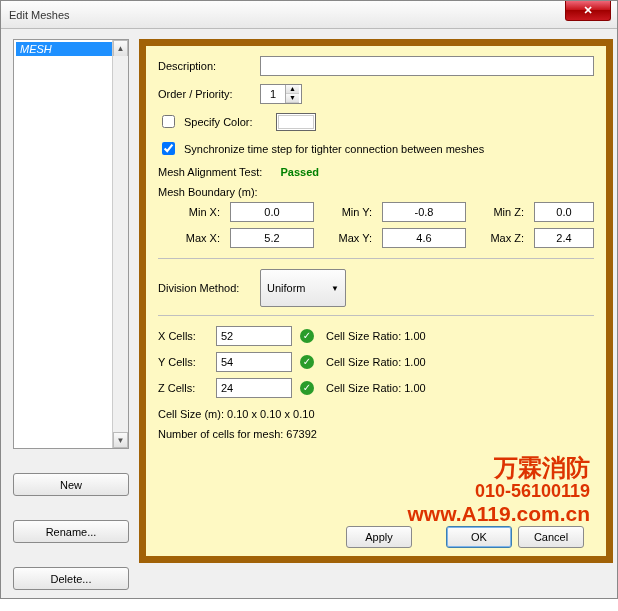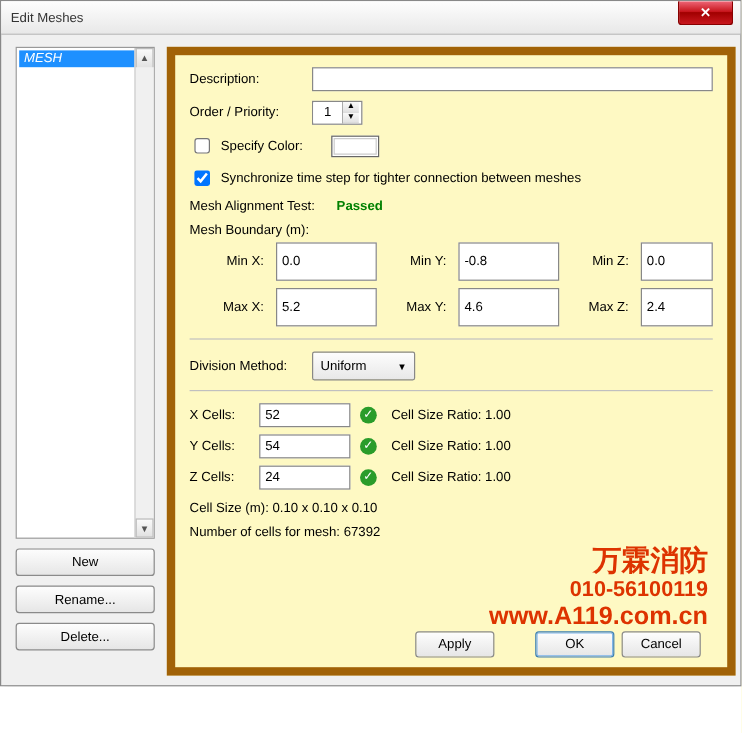--- a/index.html
+++ b/index.html
@@ -2,21 +2,21 @@
 <html><head>
 <meta charset="utf-8">
 <style>
   * { box-sizing: border-box; font-family: "Segoe UI", Tahoma, sans-serif; font-size: 11px; }
   body { margin: 0; background: #fff; }
   .window { width: 618px; border: 1px solid #888; background: #f0f0f0; box-shadow: 2px 2px 8px rgba(0,0,0,0.3); }
   .titlebar { height: 28px; background: linear-gradient(to bottom, #fdfdfd 0%, #f5f5f5 40%, #e8e8e8 100%); border-bottom: 1px solid #bbb; display: flex; align-items: center; padding: 0 0 0 8px; position: relative; }
   .titlebar .title { color: #333; }
   .close-btn { position: absolute; right: 6px; top: 0; width: 46px; height: 20px; background: linear-gradient(to bottom, #e67, #c8171e 45%, #a10000 50%, #c8171e); border: 1px solid #800; border-top: none; border-radius: 0 0 3px 3px; color: #fff; display: flex; align-items: center; justify-content: center; font-weight: bold; font-size: 11px; cursor: pointer; }
   .body { padding: 10px 12px 8px 12px; display: flex; gap: 10px; }
-  .left-col { width: 116px; display: flex; flex-direction: column; }
+  .left-col { width: 116px; display: flex; flex-direction: column; gap: 16px; }
   .listbox { border: 1px solid #999; background: #fff; height: 410px; position: relative; padding: 2px; }
   .listbox .sel { background: #1e90ff; color: #fff; font-style: italic; padding: 1px 4px; }
   .listbox .scroll { position: absolute; right: 0; top: 0; width: 16px; height: 100%; background: #f0f0f0; border-left: 1px solid #ccc; }
   .listbox .scroll .arr { height: 16px; background: linear-gradient(#fafafa,#e2e2e2); border: 1px solid #bbb; display: flex; align-items: center; justify-content: center; font-size: 8px; color: #555; }
   .listbox .scroll .arr.up { border-bottom: none; }
   .listbox .scroll .arr.dn { position: absolute; bottom: 0; width: 100%; }
   .side-btn { margin-top: 8px; height: 23px; width: 116px; border: 1px solid #8a8a8a; background: linear-gradient(to bottom, #fdfdfd, #e6e6e6); border-radius: 3px; cursor: pointer; }
   .right-col { flex: 1; border: 7px solid #a16207; background: #fef9c3; padding: 10px 12px 8px 12px; position: relative; height: 524px; }
   .row { display: flex; align-items: center; margin-bottom: 8px; gap: 6px; }
   .lbl { width: 96px; }
@@ -24,22 +24,22 @@
   .spin { display: flex; border: 1px solid #888; height: 20px; background: #fff; width: 42px; align-items: center; }
   .spin input { border: none; width: 24px; text-align: center; height: 16px; outline: none; }
   .spin .arrs { width: 14px; display: flex; flex-direction: column; border-left: 1px solid #aaa; }
   .spin .arrs span { height: 9px; font-size: 7px; text-align: center; line-height: 8px; background: linear-gradient(#fafafa,#e2e2e2); border-bottom: 1px solid #ccc; cursor: pointer; }
   .chk { width: 13px; height: 13px; }
   .swatch { width: 40px; height: 18px; border: 1px solid #666; background: #fff; box-shadow: inset 0 0 0 1px #fff, inset 0 0 0 2px #ccc; }
   .passed { color: #008000; font-weight: bold; }
   .hr { border: none; border-top: 1px solid #c0c0c0; margin: 6px 0 10px 0; }
   .bounds { display: grid; grid-template-columns: 46px 84px 48px 84px 48px 60px; column-gap: 10px; row-gap: 6px; align-items: center; margin-left: 16px; margin-bottom: 10px; }
   .bounds .bl { text-align: right; }
-  .bounds input { width: 100%; height: 32px; border: 1px solid #888; padding: 2px 4px; }
-  .dd { height: 24px; border: 1px solid #888; background: linear-gradient(#fdfdfd,#e8e8e8); display: flex; align-items: center; padding: 0 6px; gap: 10px; cursor: pointer; border-radius: 2px; }
+  .bounds input { width: 100%; height: 20px; border: 1px solid #888; padding: 2px 4px; text-align: center; }
+  .dd { height: 38px; border: 1px solid #888; background: linear-gradient(#fdfdfd,#e8e8e8); display: flex; align-items: center; padding: 0 6px; gap: 10px; cursor: pointer; border-radius: 2px; }
   .dd .caret { margin-left: auto; font-size: 8px; }
   .cells { display: grid; grid-template-columns: 50px 76px 18px auto; column-gap: 8px; row-gap: 6px; align-items: center; margin-bottom: 10px; }
   .cells input { height: 20px; border: 1px solid #888; padding: 2px 4px; width: 76px; }
   .okdot { width: 14px; height: 14px; border-radius: 50%; background: #2a9c2a; display: flex; align-items: center; justify-content: center; color: #fff; font-size: 10px; line-height: 10px; }
   .footer { position: absolute; right: 22px; bottom: 8px; display: flex; gap: 6px; }
   .btn { height: 22px; width: 66px; border: 1px solid #8a8a8a; background: linear-gradient(to bottom, #fdfdfd, #e6e6e6); border-radius: 3px; cursor: pointer; }
   .btn.default { border-color: #3c7fb1; box-shadow: 0 0 0 1px #7eb4ea inset; margin-left: 28px; }
   .watermark { position: absolute; right: 16px; bottom: 30px; text-align: right; line-height: 1.15; font-weight: bold; pointer-events: none; }
   .wm1 { color: #d30; font-size: 24px; }
   .wm2 { color: #d30; font-size: 18px; }

